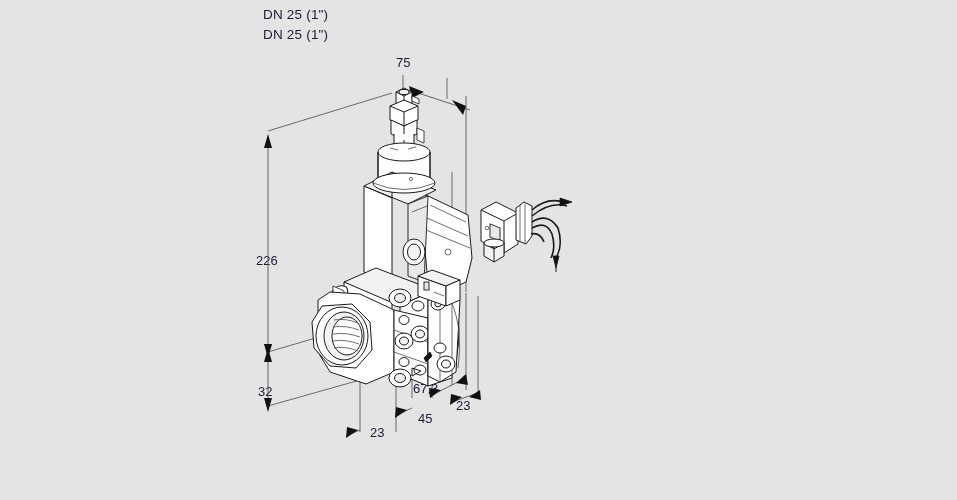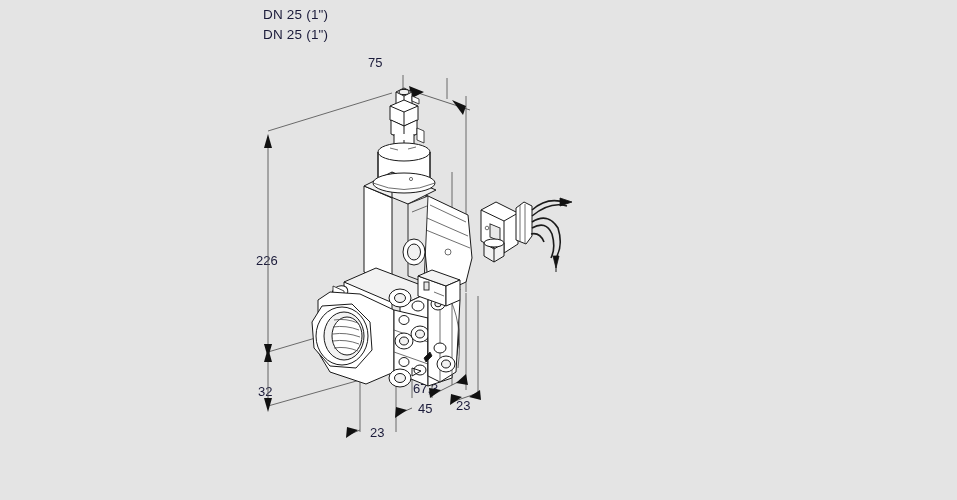--- a/index.html
+++ b/index.html
@@ -53,25 +53,25 @@
 </head>
 <body>
 
 <div id="root">
 
   <div class="spec-labels">
     <div class="spec-label">DN 25 (1")</div>
     <div class="spec-label">DN 25 (1")</div>
   </div>
 
-  <div class="dim-text" style="left:368px; top:55px;">75</div>
+  <div class="dim-text" style="left:396px; top:55px;">75</div>
   <div class="dim-text" style="left:256px; top:253px;text-align:right;">226</div>
   <div class="dim-text" style="left:258px; top:384px;">32</div>
   <div class="dim-text" style="left:413px; top:381px;">67,3</div>
-  <div class="dim-text" style="left:418px; top:401px;">45</div>
+  <div class="dim-text" style="left:418px; top:411px;">45</div>
   <div class="dim-text" style="left:456px; top:398px;">23</div>
   <div class="dim-text" style="left:370px; top:425px;">23</div>
 
   <svg class="drawing" viewBox="0 0 957 500">
 
     <defs>
       <marker id="ah" markerWidth="10" markerHeight="8" refX="9" refY="4" orient="auto">
         <polygon points="0,0 10,4 0,8" class="arrowhead"></polygon>
       </marker>
       <marker id="ahr" markerWidth="10" markerHeight="8" refX="1" refY="4" orient="auto">

